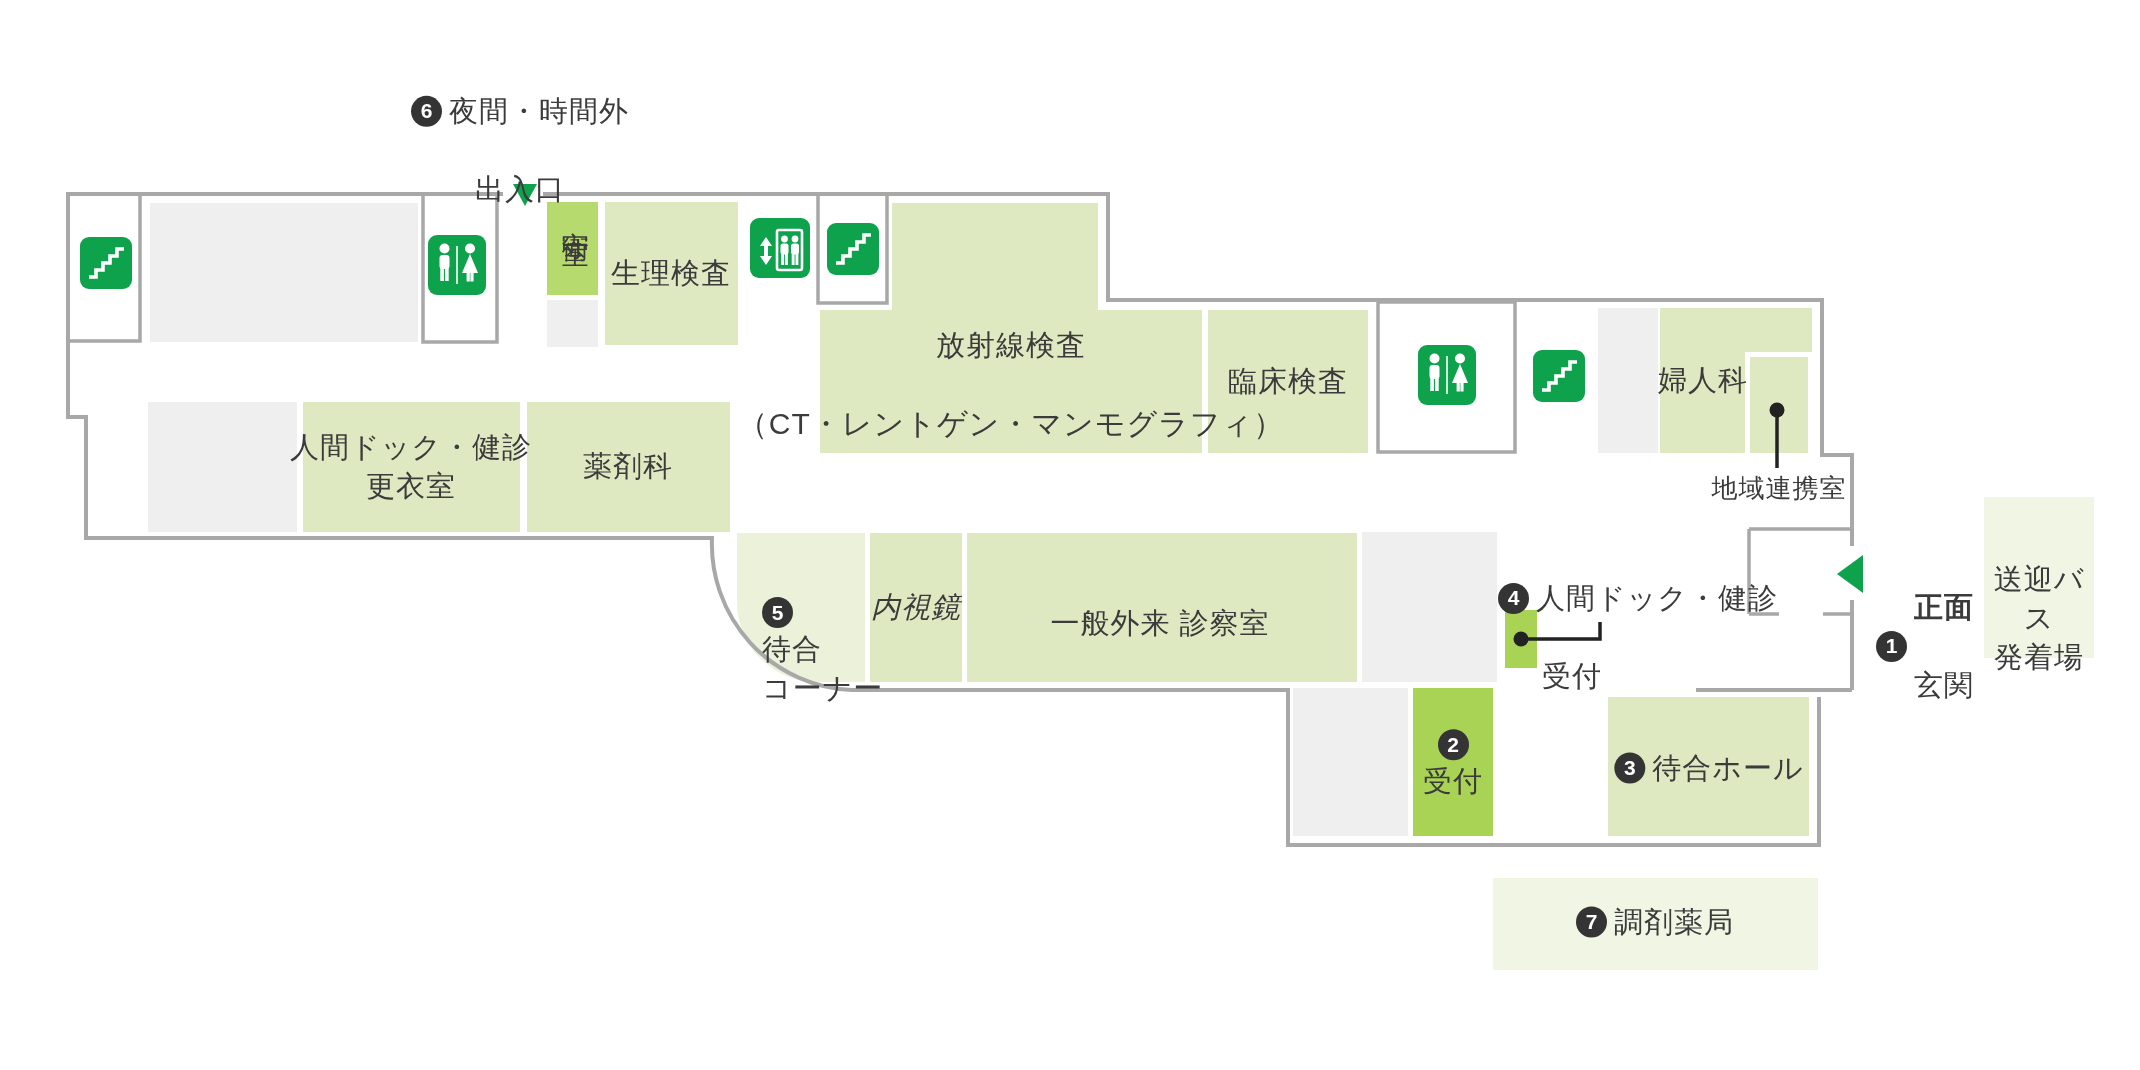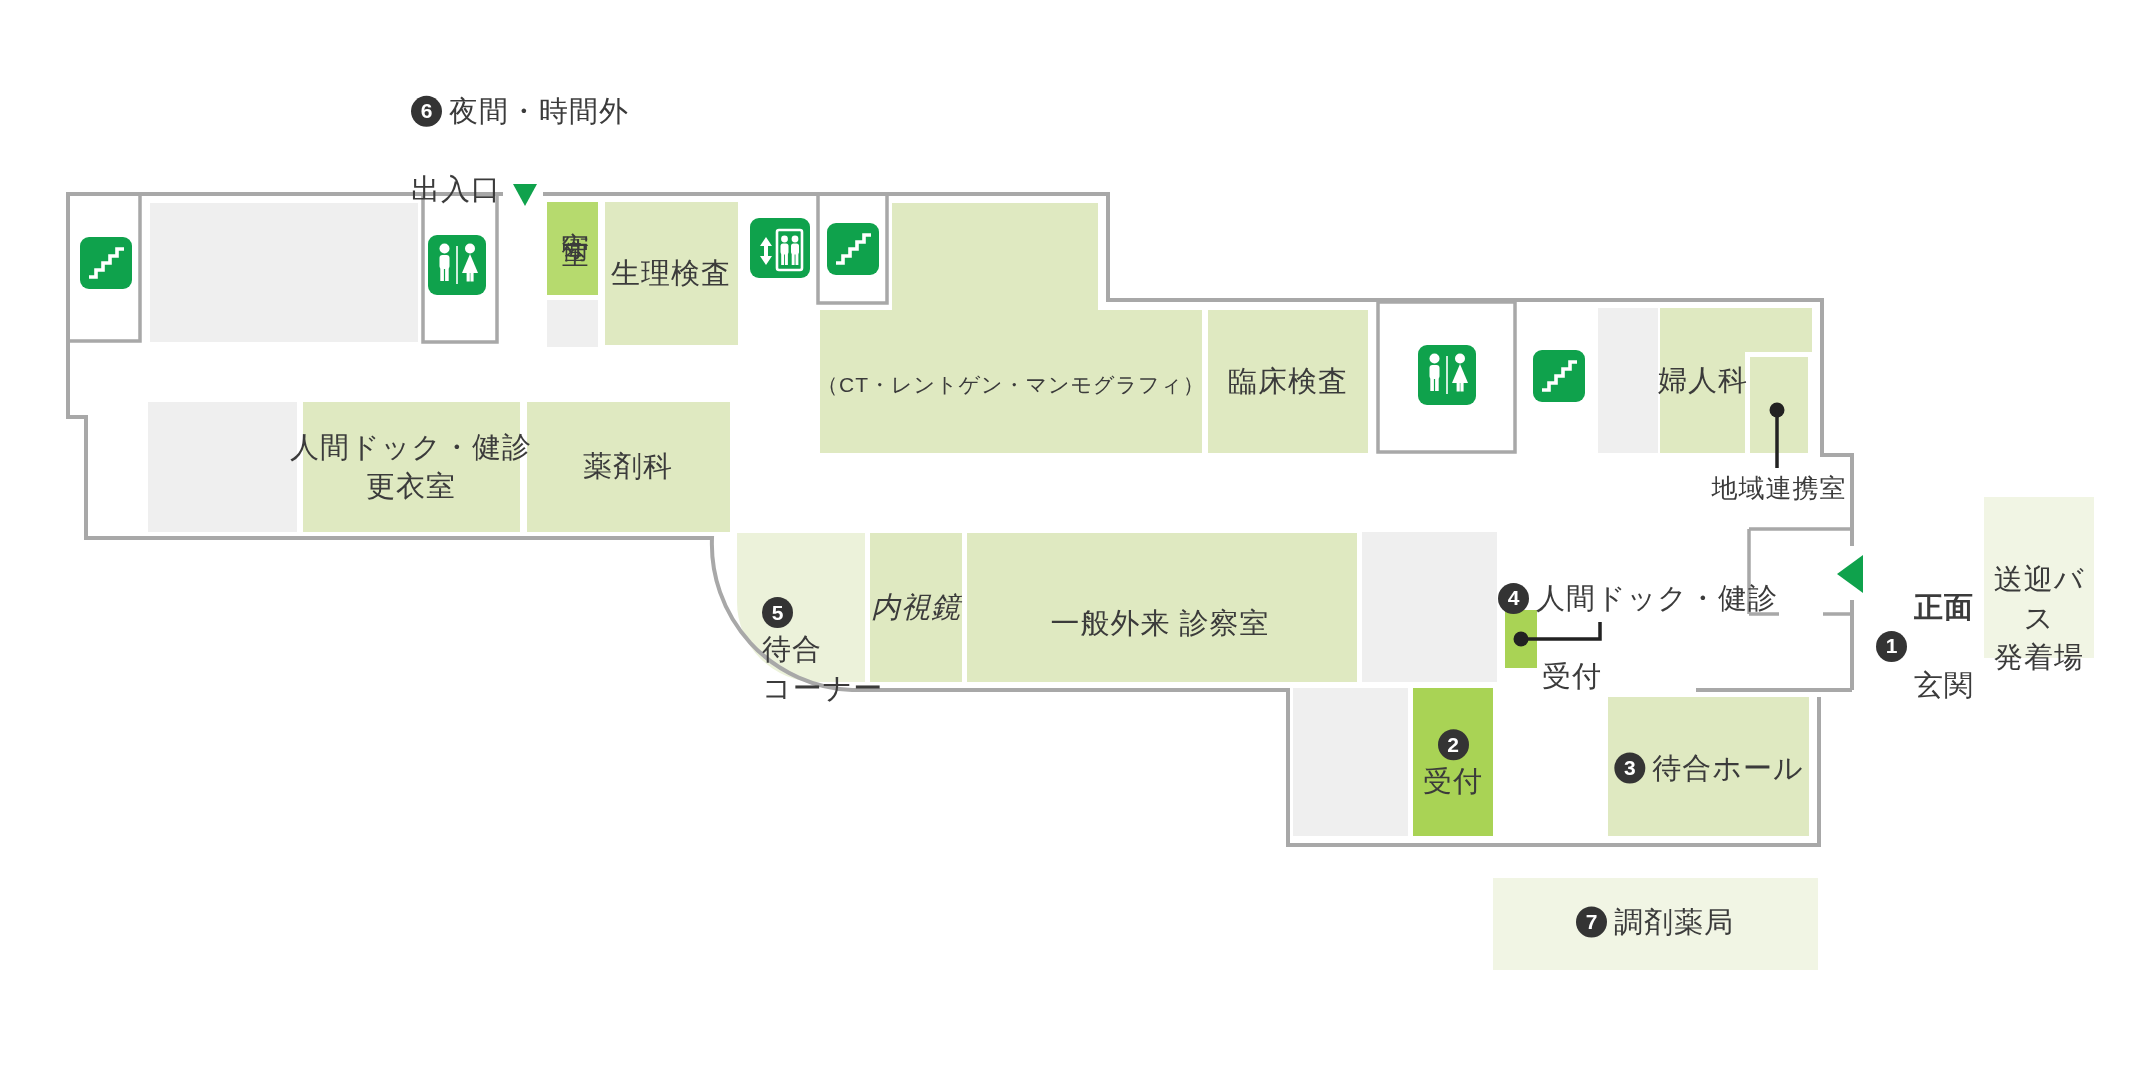--- a/index.html
+++ b/index.html
@@ -6,21 +6,21 @@
   .canvas{position:relative;width:2140px;height:1070px;background:#fff;overflow:hidden;
           font-family:"Liberation Sans",sans-serif;color:#3b3b3b;}
   .canvas svg.plan{position:absolute;left:0;top:0;}
   .lbl{position:absolute;color:#3b3b3b;font-size:29px;line-height:1.34;white-space:pre-line;letter-spacing:1px;}
   .ctr{transform:translate(-50%,-50%);text-align:center;}
   .circ{display:inline-flex;align-items:center;justify-content:center;
         width:31px;height:31px;border-radius:50%;background:#343434;color:#fff;
         font-size:21px;font-weight:bold;letter-spacing:0;flex:0 0 auto;}
   .row{display:flex;align-items:center;gap:7px;}
   .vert{writing-mode:vertical-rl;text-orientation:upright;letter-spacing:4px;font-size:27px;}
-  .small{font-size:21px;}
+  .small{font-size:30px;}
   .mid{font-size:26px;}
 </style>
 </head>
 <body>
 
 <div class="canvas">
 
   <svg class="plan" width="2140" height="1070" viewBox="0 0 2140 1070">
     <defs>
       <g id="ic-stairs">
@@ -108,28 +108,29 @@
     <use href="#ic-stairs" x="827" y="223"></use>
     <use href="#ic-wc" x="1418" y="345"></use>
     <use href="#ic-stairs" x="1533" y="350"></use>
   </svg>
 
   <div class="lbl ctr" style="left:520px;top:150px;">
     <span class="row" style="justify-content:center;">
       <span class="circ">6</span>
       <span>夜間・時間外</span>
     </span>
-    <span style="display:block;text-align:left;">出入口</span>
+    <span style="display:block;text-align:center;">出入口</span>
   </div>
 
   <div class="lbl vert" style="left:557px;top:210px;">守衛室</div>
 
   <div class="lbl ctr" style="left:671px;top:273px;">生理検査</div>
 
   <div class="lbl ctr" style="left:1011px;top:385px;">
+    <span style="display:block;">放射線検査</span>
     <span class="small" style="display:block;">（CT・レントゲン・マンモグラフィ）</span>
   </div>
 
   <div class="lbl ctr" style="left:1288px;top:381px;">臨床検査</div>
 
   <div class="lbl ctr" style="left:1703px;top:380px;">婦人科</div>
 
   <div class="lbl ctr mid" style="left:1779px;top:488px;">地域連携室</div>
 
   <div class="lbl ctr" style="left:411px;top:467px;">人間ドック・健診

